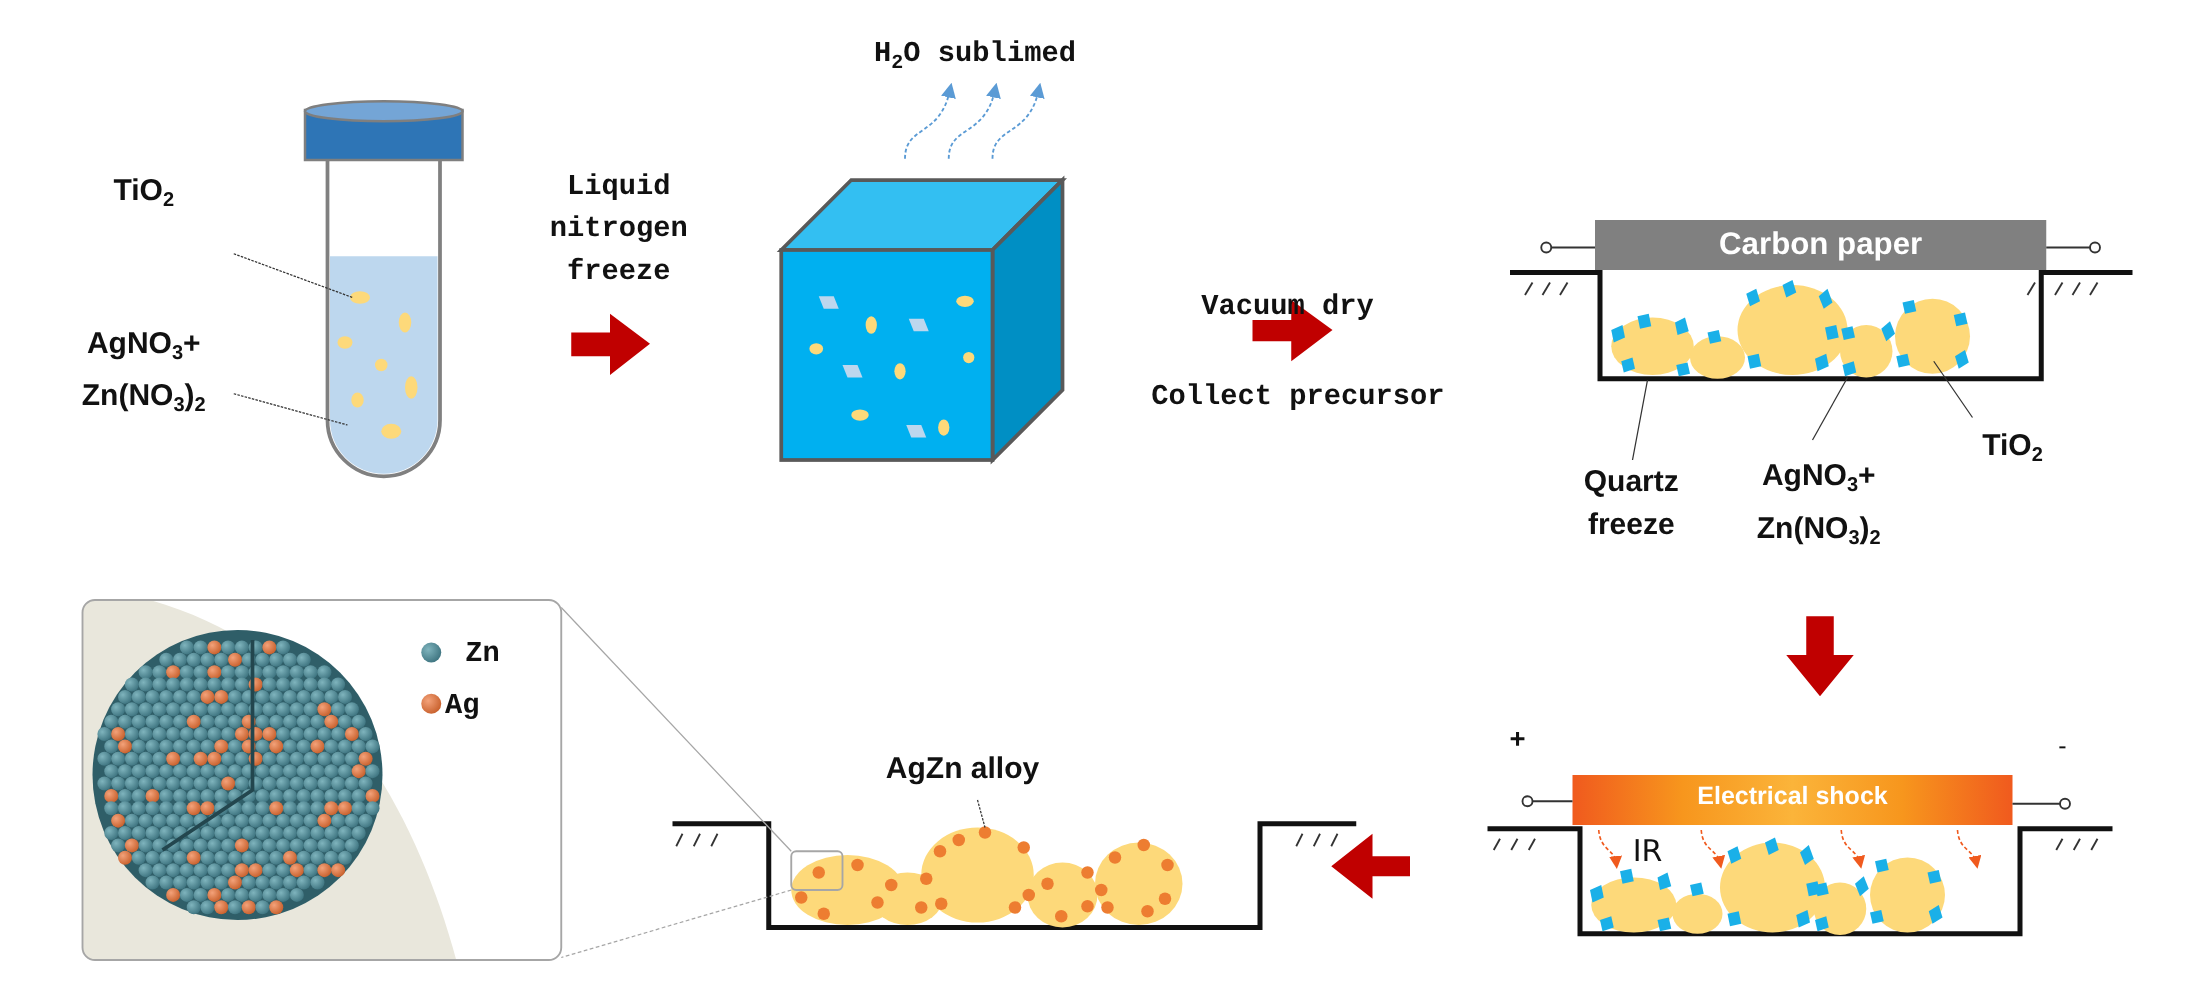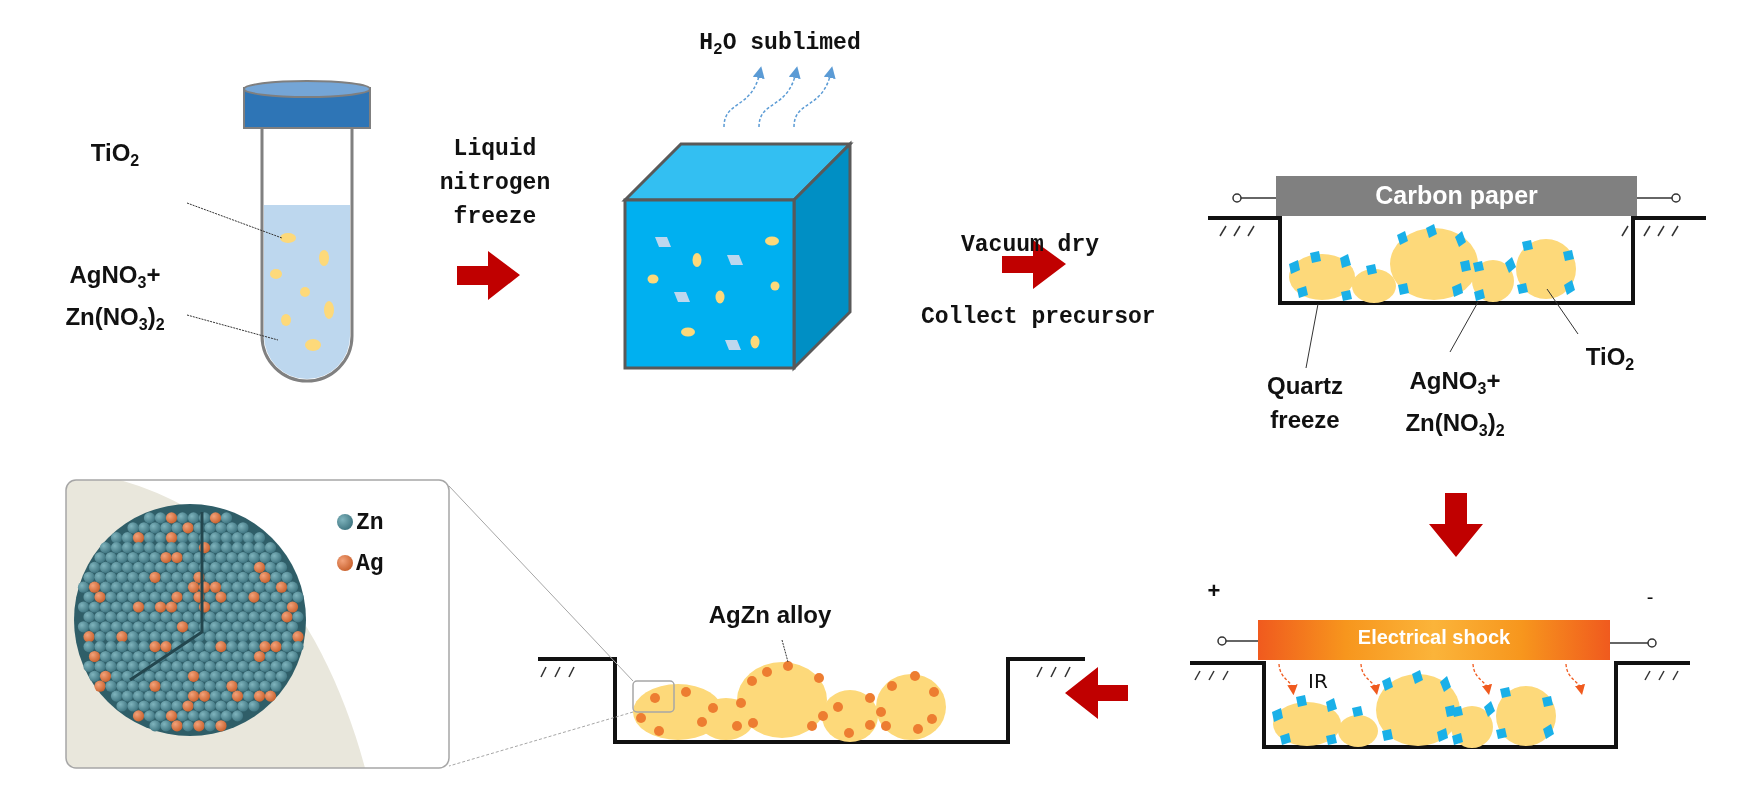--- a/index.html
+++ b/index.html
@@ -654,18 +654,18 @@
   <div><span>AgNO</span><sub>3</sub><span>+</span></div>
   <div><span>Zn(NO</span><sub>3</sub><span>)</span><sub>2</sub></div>
 </div>
 <div class="lbl" style="left:1570px;top:340px;width:80px;">
   <span>TiO</span><sub>2</sub>
 </div>
 
 <div class="bar-text" style="left:1258px;top:626px;width:352px;font-size:20px;">Electrical shock</div>
 <div class="lbl" style="left:1204px;top:574px;width:20px;font-size:22px;">+</div>
 <div class="lbl" style="left:1640px;top:580px;width:20px;font-size:20px;font-weight:normal;">-</div>
-<div class="lbl" style="left:1298px;top:664px;width:40px;font-weight:normal;font-size:20px;font-family:'DejaVu Sans',sans-serif;">IR</div>
+<div class="lbl" style="left:1298px;top:664px;width:40px;font-weight:normal;font-size:24px;font-family:'DejaVu Sans',sans-serif;">IR</div>
 
 <div class="lbl" style="left:680px;top:598px;width:180px;">AgZn alloy</div>
 
-<div class="lbl cal" style="left:356px;top:506px;width:60px;text-align:left;">Zn</div>
+<div class="lbl cal" style="left:356px;top:506px;width:60px;text-align:center;">Zn</div>
 <div class="lbl cal" style="left:356px;top:547px;width:60px;text-align:left;">Ag</div>
 
 </body></html>

